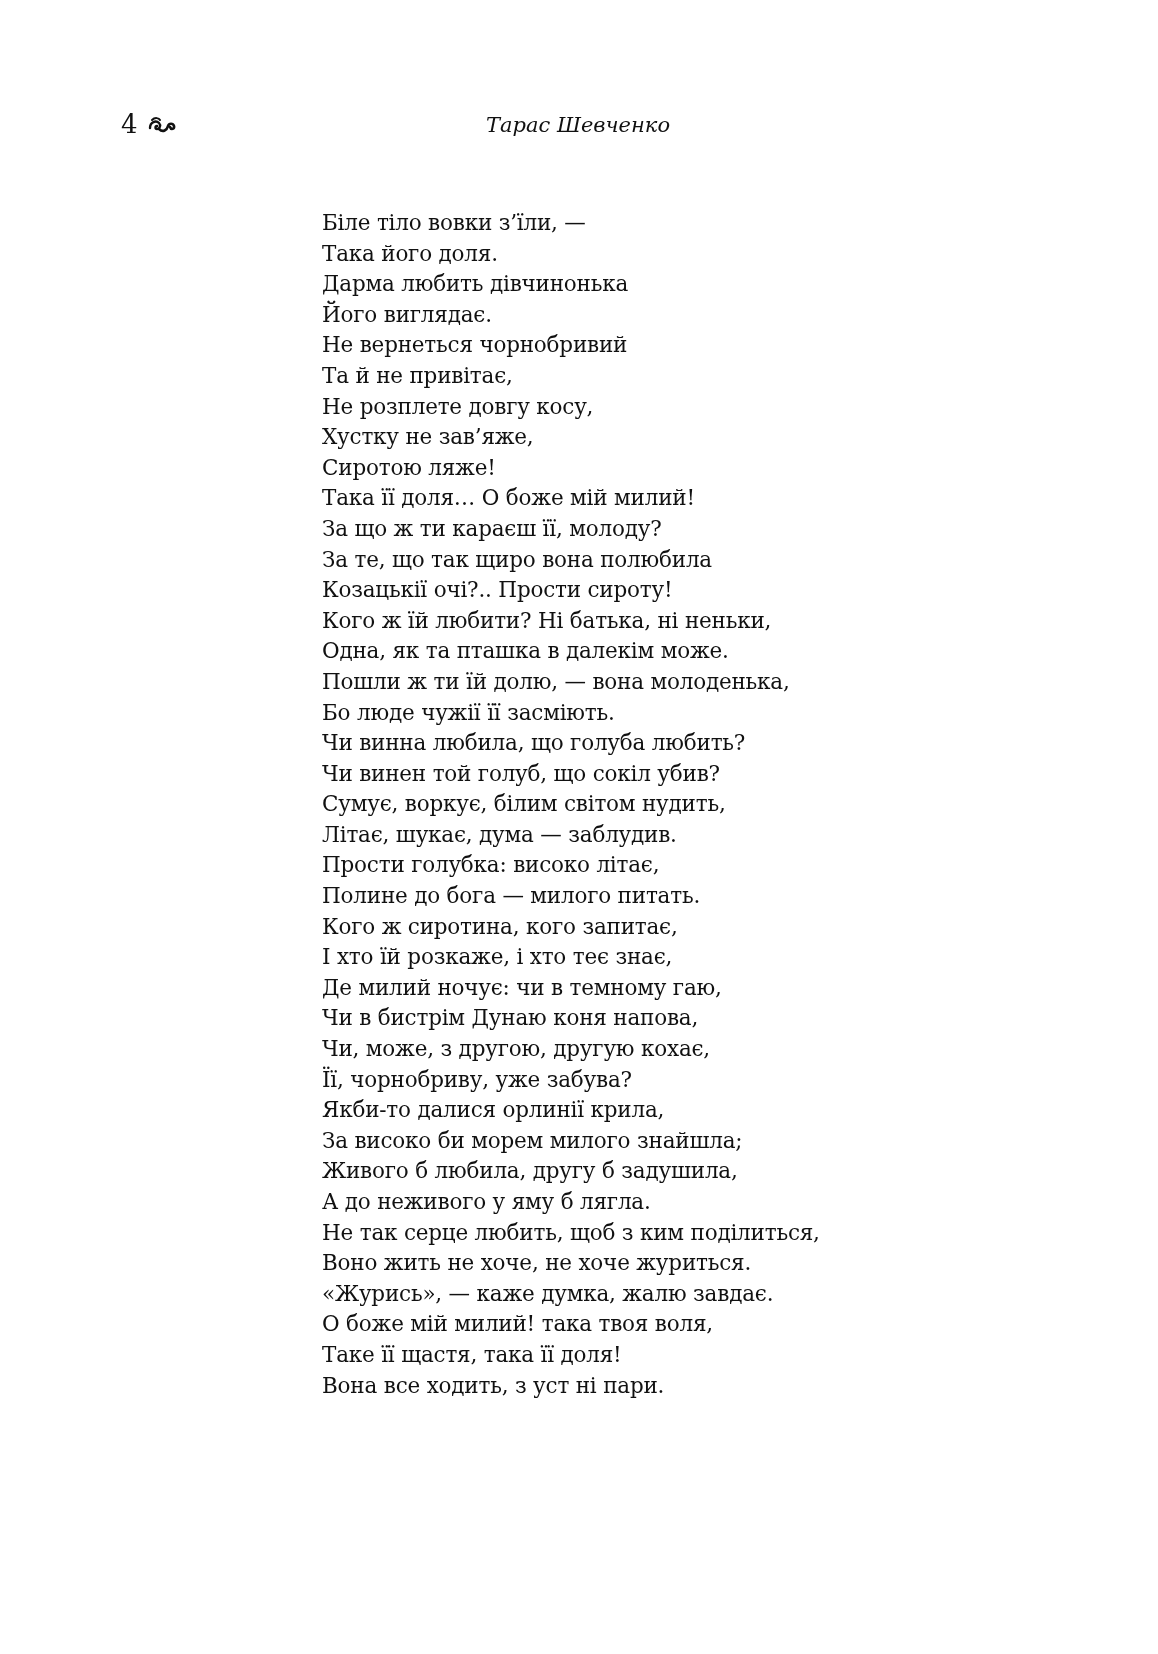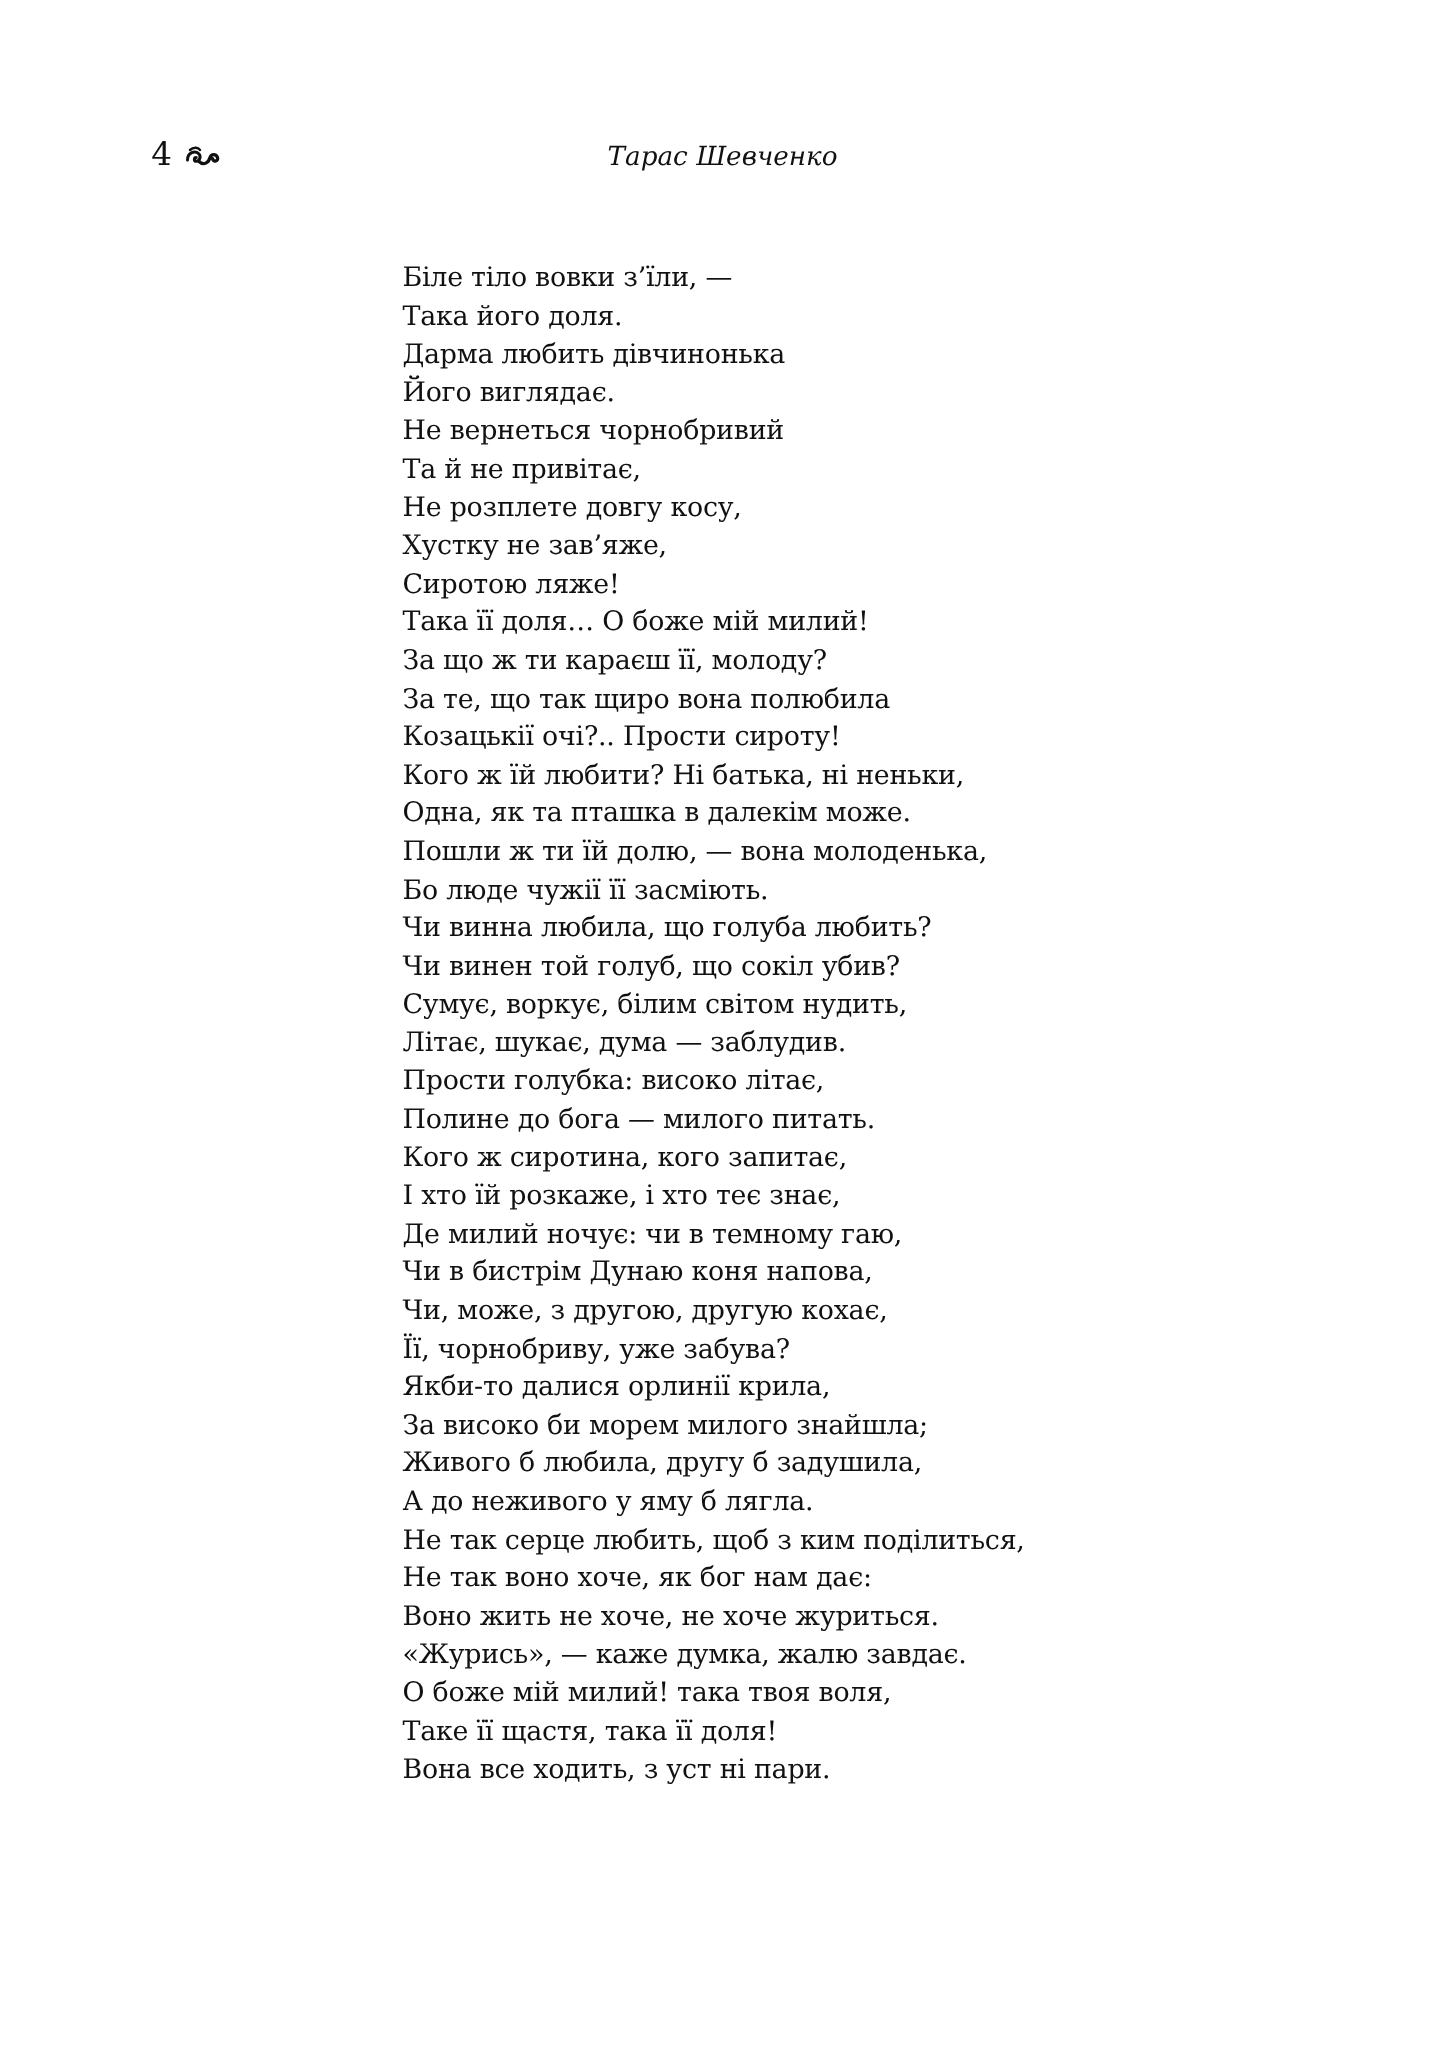--- a/index.html
+++ b/index.html
@@ -52,19 +52,18 @@
   <li>І хто їй розкаже, і хто теє знає,</li>
   <li>Де милий ночує: чи в темному гаю,</li>
   <li>Чи в бистрім Дунаю коня напова,</li>
   <li>Чи, може, з другою, другую кохає,</li>
   <li>Її, чорнобриву, уже забува?</li>
   <li>Якби-то далися орлинії крила,</li>
   <li>За високо би морем милого знайшла;</li>
   <li>Живого б любила, другу б задушила,</li>
   <li>А до неживого у яму б лягла.</li>
   <li>Не так серце любить, щоб з ким поділиться,</li>
-  <li>Не так воно хоче, як бог нам дає:</li>
   <li>Воно жить не хоче, не хоче журиться.</li>
   <li>«Журись», — каже думка, жалю завдає.</li>
   <li>О боже мій милий! така твоя воля,</li>
   <li>Таке її щастя, така її доля!</li>
   <li>Вона все ходить, з уст ні пари.</li>
 </ul>
 
 </body></html>

